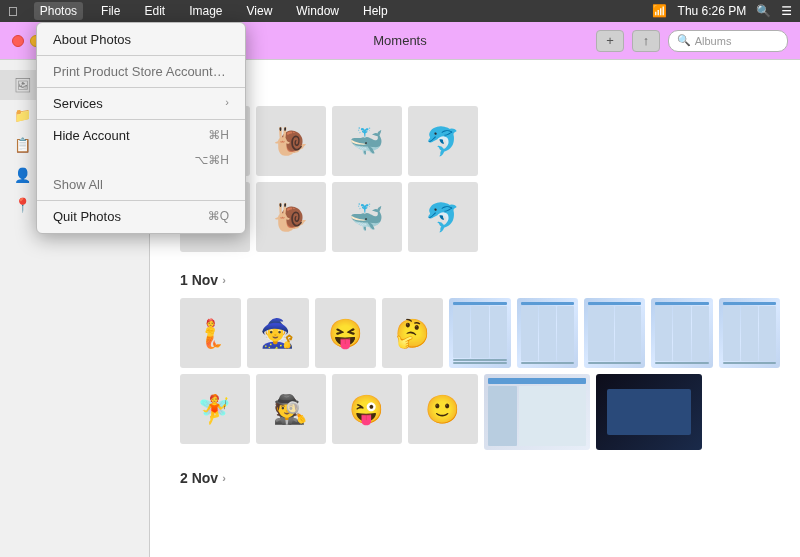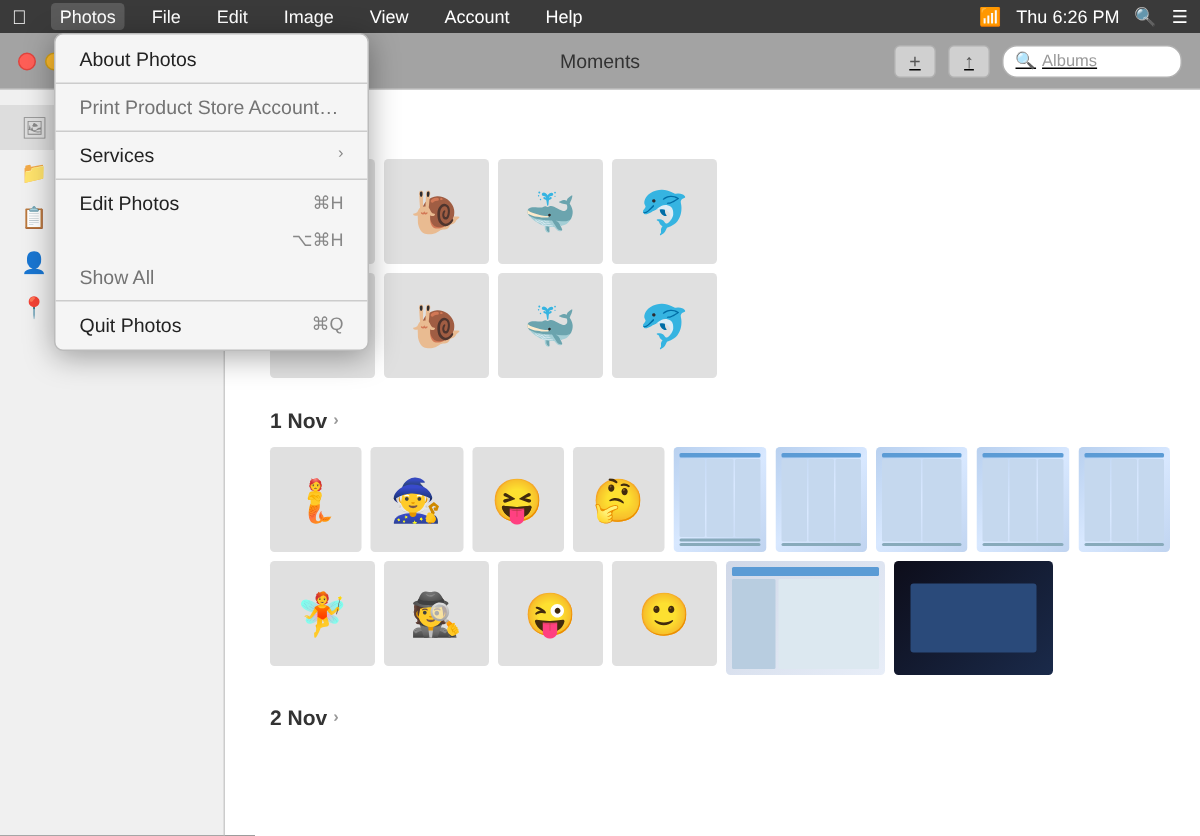--- a/index.html
+++ b/index.html
@@ -58,27 +58,26 @@
       left: 0;
       right: 0;
       bottom: 0;
       display: flex;
       flex-direction: column;
     }
 
     
     .title-bar {
       height: 38px;
-      background: #a3a3a3;
+      background: #f0abfc;
       display: flex;
       align-items: center;
       padding: 0 12px;
       border-bottom: 1px solid #ccc;
       position: relative;
-      text-decoration: underline;
     }
     .traffic-lights {
       display: flex;
       gap: 6px;
       align-items: center;
     }
     .traffic-light {
       width: 12px;
       height: 12px;
       border-radius: 50%;
@@ -313,21 +312,21 @@
 </head>
 <body>
 
 <div class="menu-bar">
   <span class="menu-bar-apple"></span>
   <span class="menu-bar-item active">Photos</span>
   <span class="menu-bar-item">File</span>
   <span class="menu-bar-item">Edit</span>
   <span class="menu-bar-item">Image</span>
   <span class="menu-bar-item">View</span>
-  <span class="menu-bar-item">Account</span>
+  <span class="menu-bar-item">Window</span>
   <span class="menu-bar-item">Help</span>
   <div class="menu-bar-right">
     <span>📶</span>
     <span class="time">Thu 6:26 PM</span>
     <span>🔍</span>
     <span>☰</span>
   </div>
 </div>
 
 <div class="app-window">
@@ -510,21 +509,21 @@
     </div>
     <div class="menu-separator"></div>
 
     <div class="menu-item">
       <span class="menu-item-label">Services</span>
       <span class="arrow">›</span>
     </div>
     <div class="menu-separator"></div>
 
     <div class="menu-item">
-      <span class="menu-item-label">Edit Photos</span>
+      <span class="menu-item-label">Hide Account</span>
       <span class="shortcut">⌘H</span>
     </div>
 
     <div class="menu-item">
       <span class="shortcut">⌥⌘H</span>
     </div>
 
     <div class="menu-item disabled">
       <span class="menu-item-label">Show All</span>
     </div>

